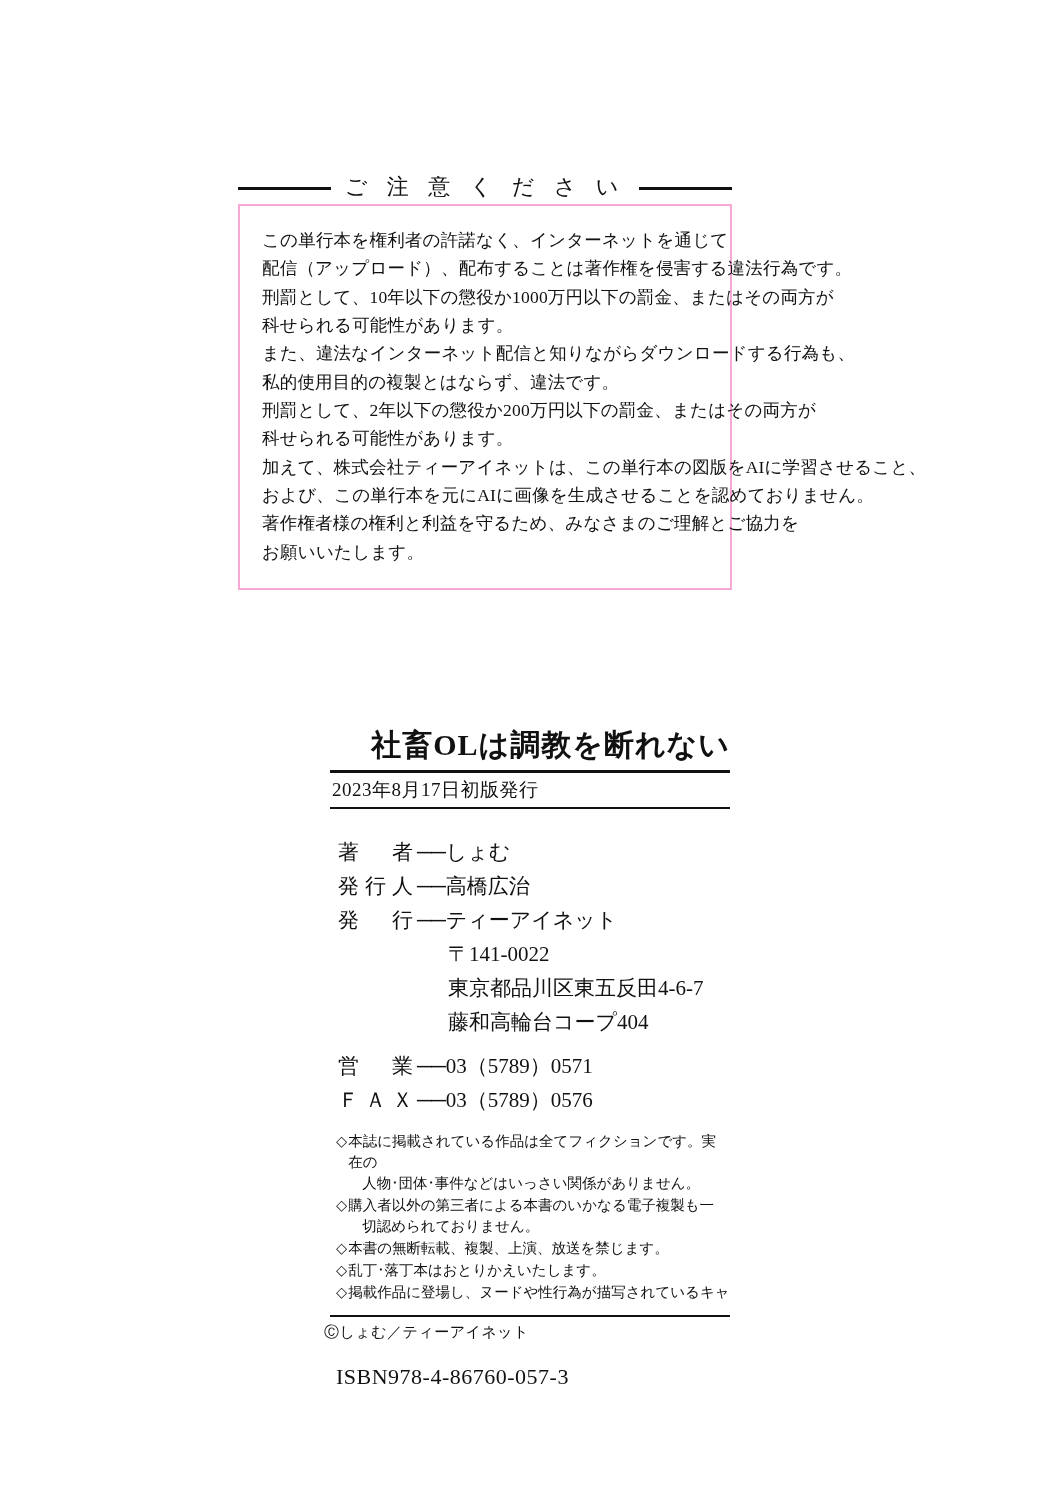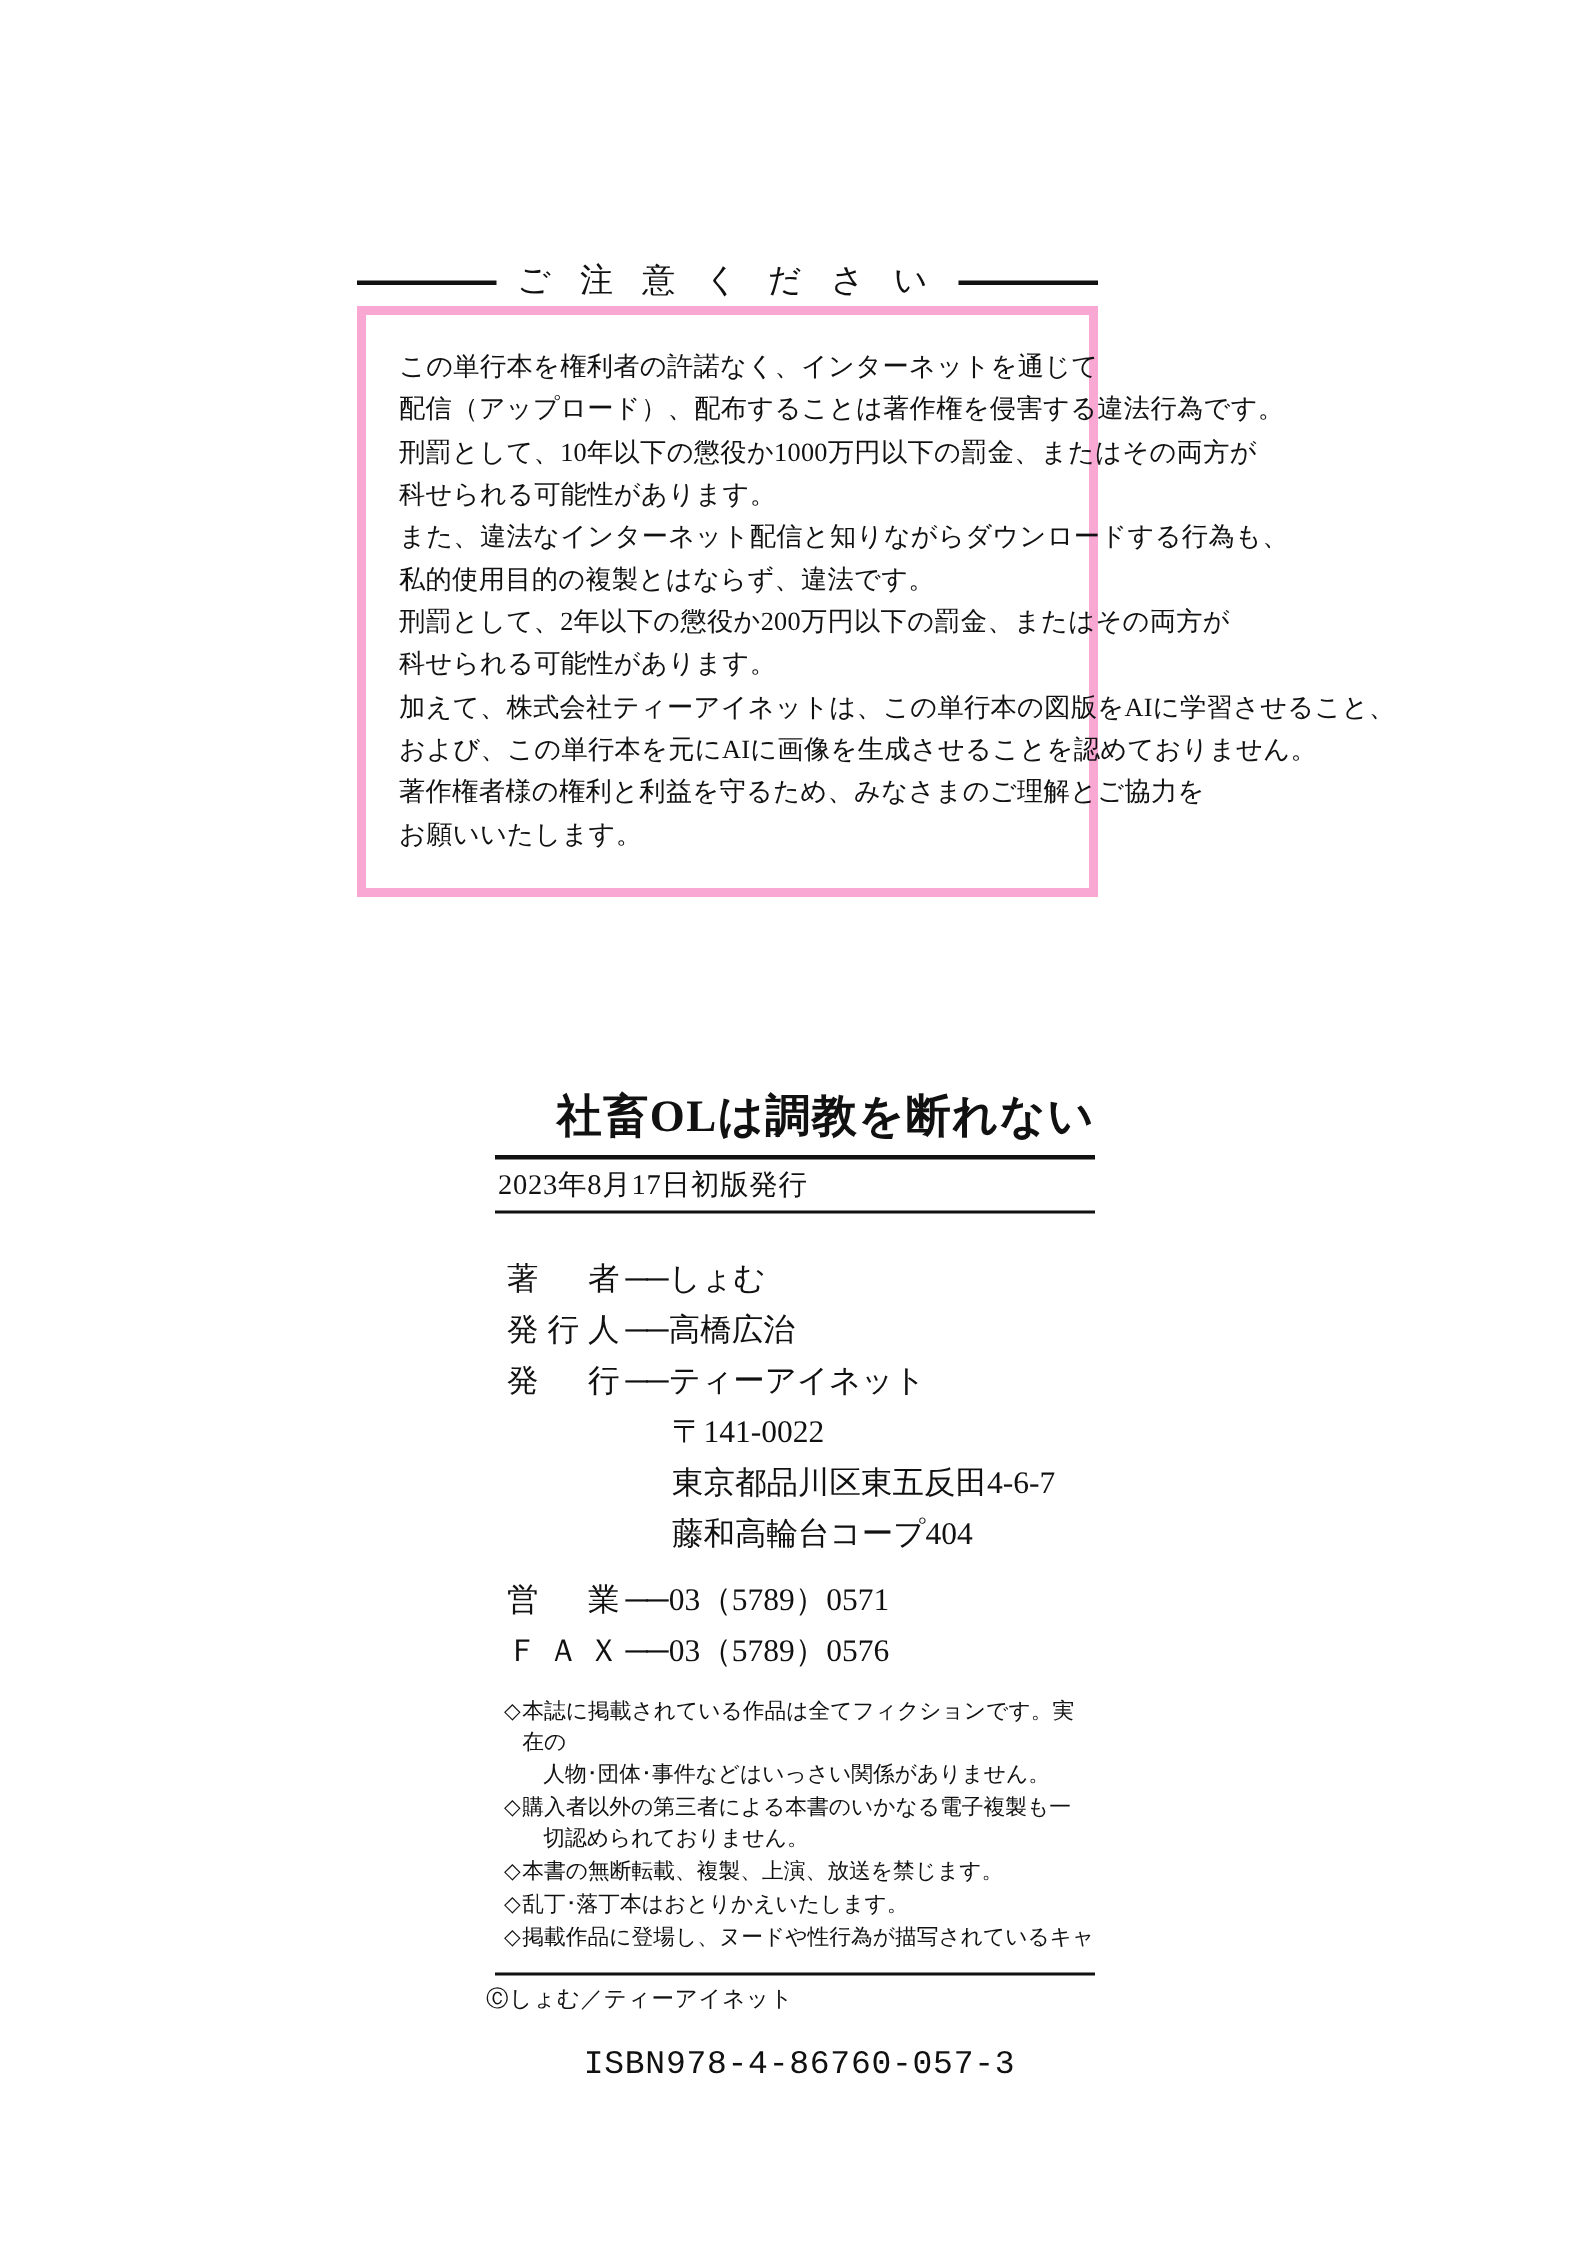--- a/index.html
+++ b/index.html
@@ -37,21 +37,21 @@
     border-top: 3px solid #111;
     margin-top: 2px;
   }
   .notice-head .title {
     font-size: 22px;
     letter-spacing: 7px;
     white-space: nowrap;
     font-family: "Liberation Serif", serif;
   }
   .notice-box {
-    border: 6px solid #f9a8d4;
+    border: 2px solid #f9a8d4;
     padding: 20px 22px 22px 22px;
     box-sizing: border-box;
   }
   .notice-box p {
     margin: 0;
     font-size: 17.5px;
     line-height: 1.62;
     letter-spacing: 0.2px;
     white-space: nowrap;
   }
@@ -141,24 +141,24 @@
     margin: 12px 0 6px 0;
   }
   .copyright {
     font-size: 15px;
     text-align: left;
     margin: 0 0 0 -6px;
     letter-spacing: 0.5px;
   }
   .isbn {
     font-size: 22px;
-    text-align: center;
+    text-align: left;
     margin: 22px 0 0 6px;
     letter-spacing: 0.5px;
-    font-family: Liberation Mono, monospace;
+    font-family: Liberation Serif, serif;
   }
 </style>
 </head>
 <body>
 
 <div class="notice-wrap">
   <div class="notice-head">
     <div class="rule"></div>
     <div class="title">ご 注 意 く だ さ い</div>
     <div class="rule"></div>

